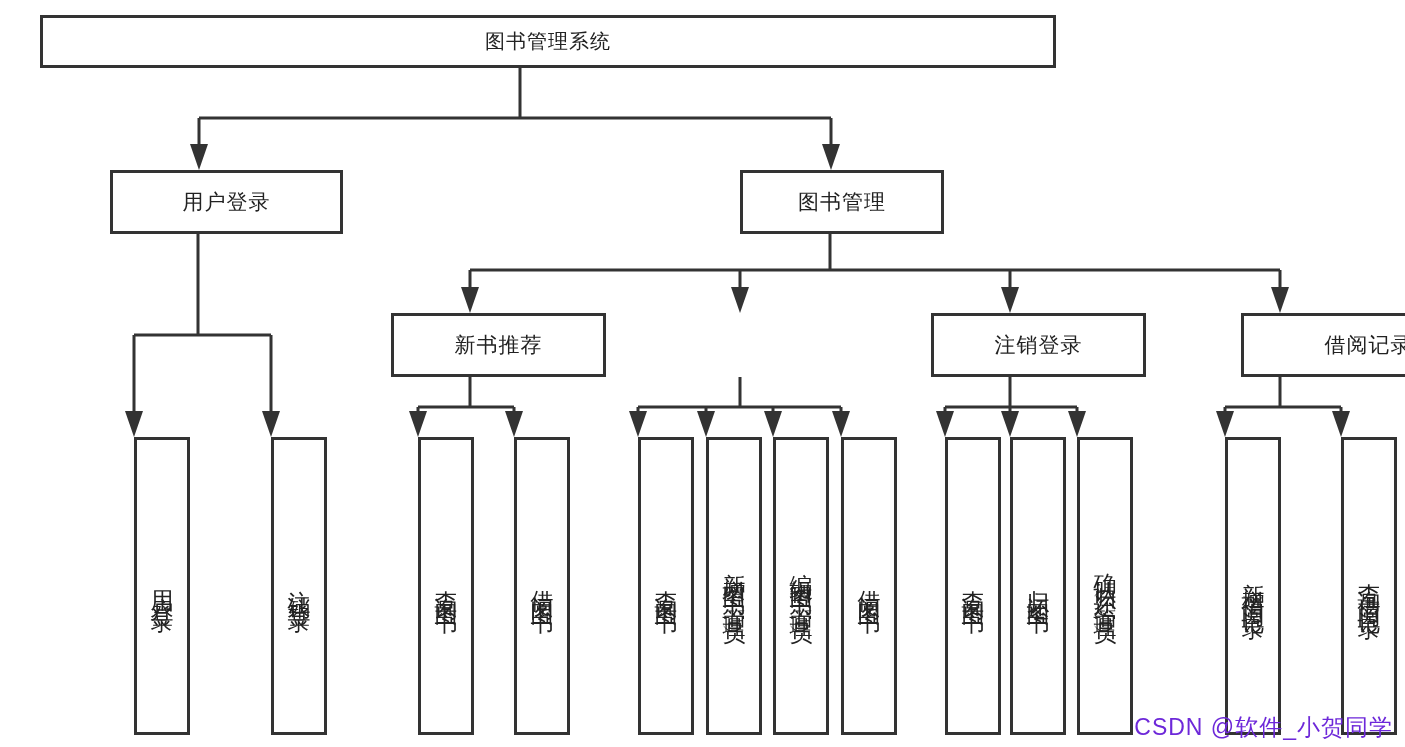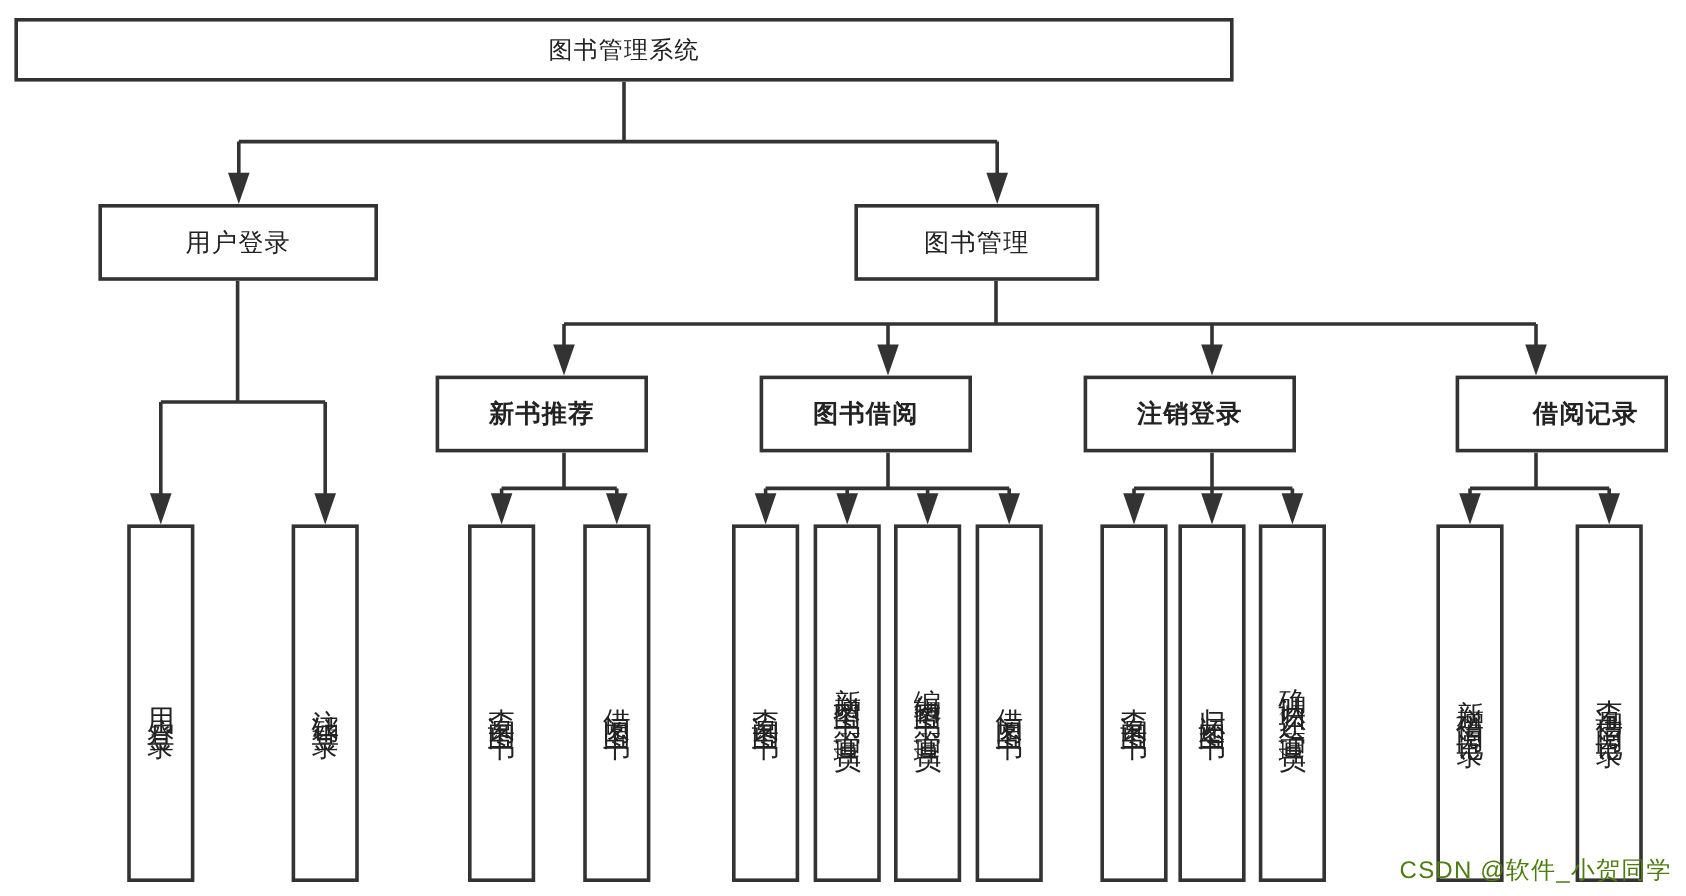--- a/index.html
+++ b/index.html
@@ -24,20 +24,21 @@
   .node {
     position: absolute;
     box-sizing: border-box;
     background: #ffffff;
     border: 3px solid #333333;
     color: #222222;
     display: flex;
     align-items: center;
     justify-content: center;
     z-index: 2;
+    margin-left: 28px;
   }
   .node.hbox {
     font-size: 21px;
     letter-spacing: 1px;
   }
   .node.root {
     left: 12px;  top: 15px;  width: 1016px; height: 53px;
     font-size: 20px;
   }
   .node.leaf {
@@ -51,21 +52,21 @@
     font-size: 23px;
     letter-spacing: 7px;
     color: #222222;
     line-height: 1;
     white-space: nowrap;
   }
   
   .n-user-login   { left: 82px;  top: 170px; width: 233px; height: 64px; }
   .n-book-mgmt    { left: 712px; top: 170px; width: 204px; height: 64px; }
   
-  .n-l3           { top: 313px; width: 177px; height: 64px; font-weight: bold; }
+  .n-l3           { top: 313px; width: 215px; height: 64px; }
   .n-new-book     { left: 363px; }
   .n-book-borrow  { left: 633px; }
   .n-cur-borrow   { left: 903px; }
   .n-borrow-rec   { left: 1213px; padding-left: 40px; }
   
   .lf-1  { left: 106px; }
   .lf-2  { left: 243px; }
   .lf-3  { left: 390px; }
   .lf-4  { left: 486px; }
   .lf-5  { left: 610px; }
@@ -76,22 +77,22 @@
   .lf-10 { left: 982px; }
   .lf-11 { left: 1049px; }
   .lf-12 { left: 1197px; }
   .lf-13 { left: 1313px; }
 
   .watermark {
     position: absolute;
     right: 12px;
     top: 712px;
     z-index: 5;
-    color: #4d7c0f;
-    font-size: 20px;
+    color: #6d28d9;
+    font-size: 23px;
     letter-spacing: 1px;
     white-space: nowrap;
   }
 </style>
 </head>
 <body>
 
 <div class="canvas">
 
   <svg class="connectors" width="1405" height="747" viewBox="0 0 1405 747">
@@ -141,23 +142,20 @@
   <div class="node hbox n-user-login">
     <span>用户登录</span>
   </div>
   <div class="node hbox n-book-mgmt">
     <span>图书管理</span>
   </div>
 
   <div class="node hbox n-l3 n-new-book">
     <span>新书推荐</span>
   </div>
-  <div class="node hbox n-l3 n-book-borrow">
-    <span>图书借阅</span>
-  </div>
   <div class="node hbox n-l3 n-cur-borrow">
     <span>注销登录</span>
   </div>
   <div class="node hbox n-l3 n-borrow-rec">
     <span>借阅记录</span>
   </div>
 
   <div class="node leaf lf-1">
     <span class="vtext">用户登录</span>
   </div>

